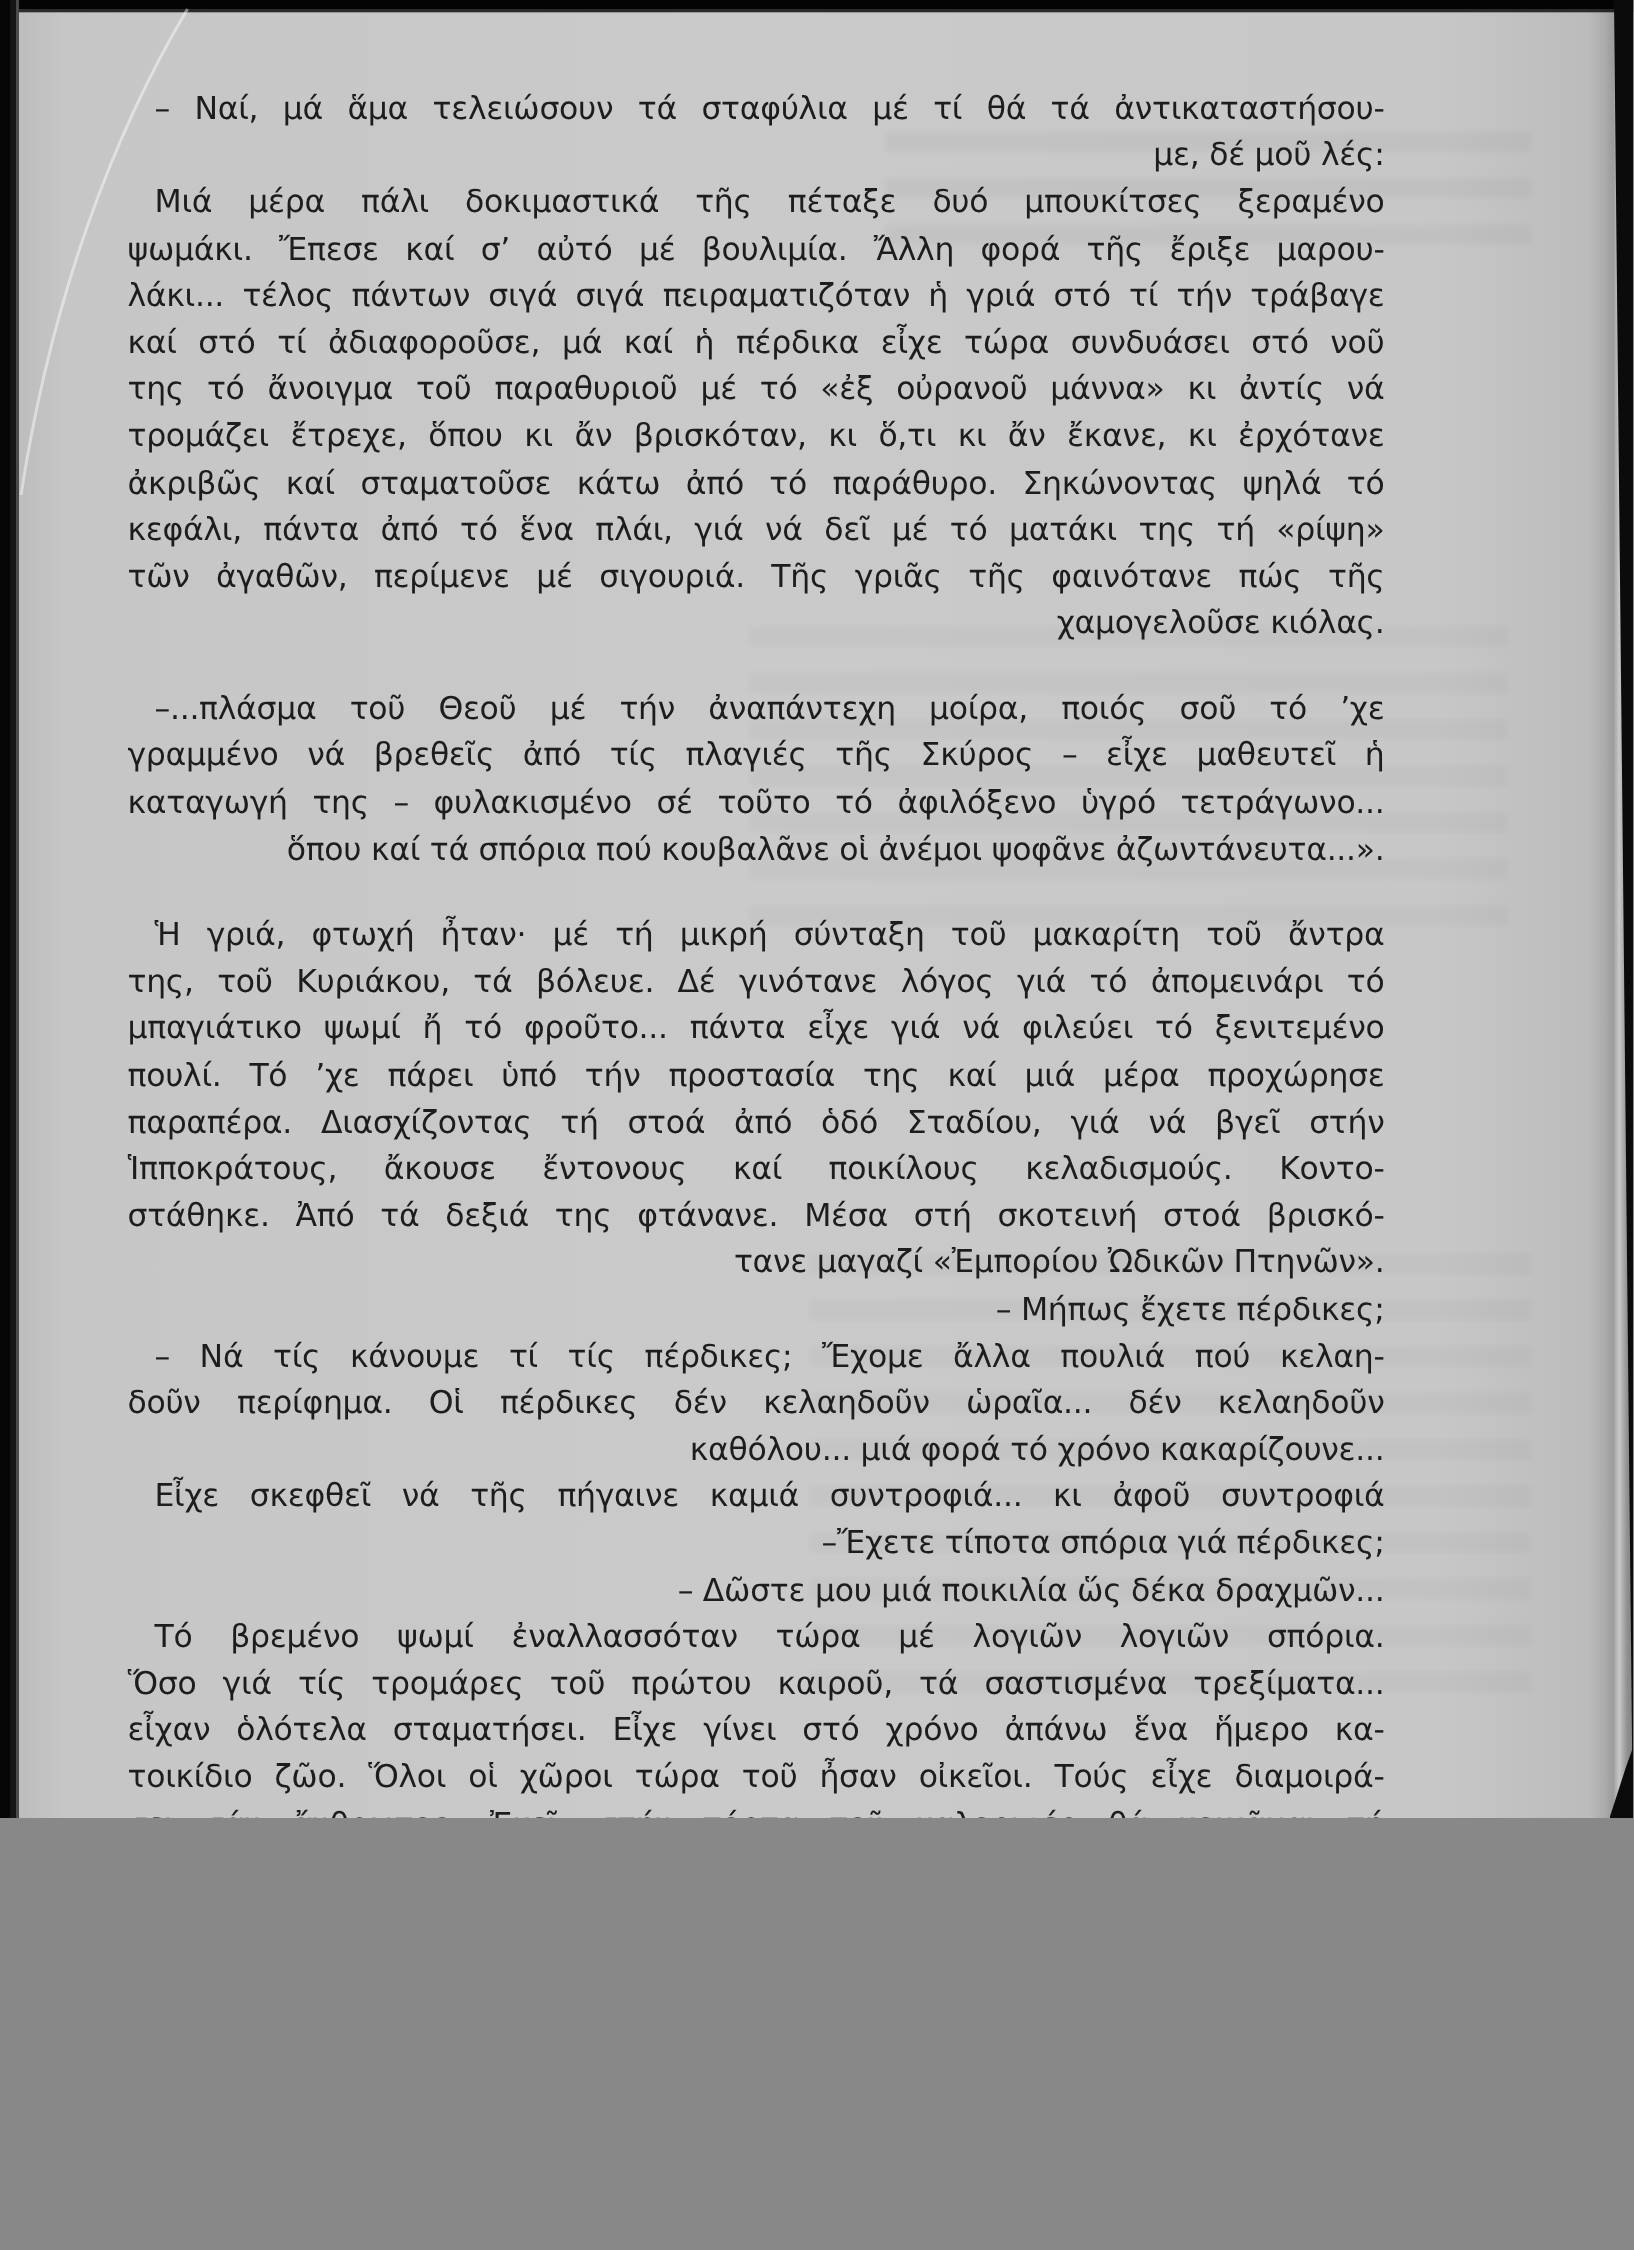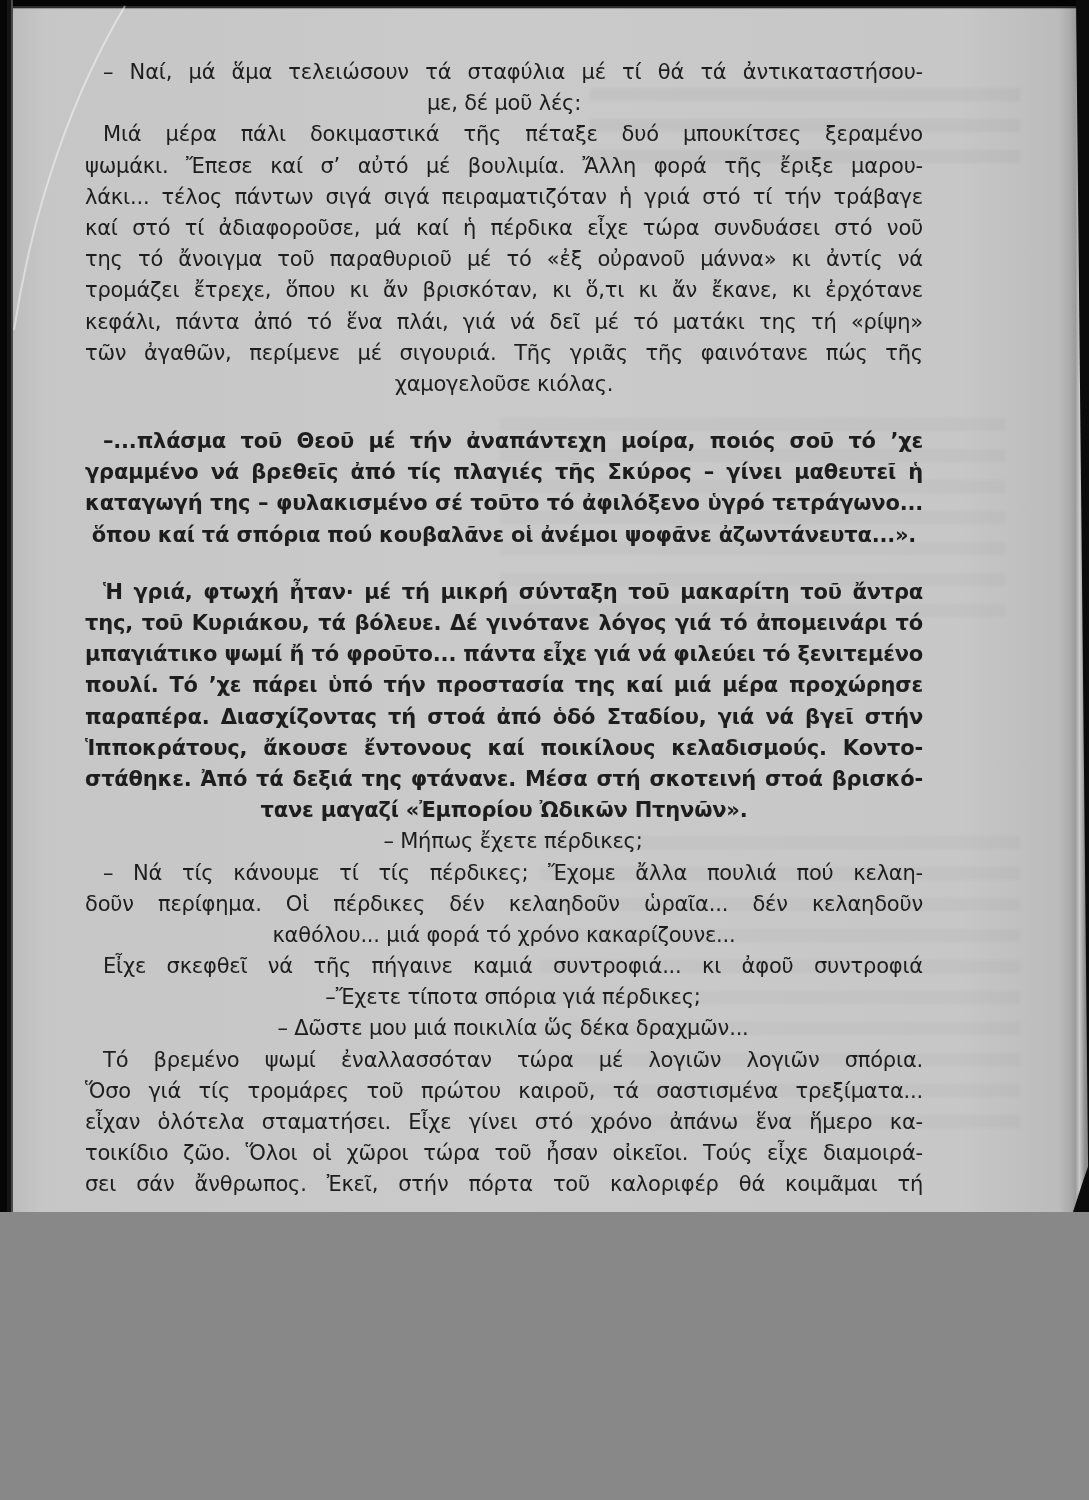--- a/index.html
+++ b/index.html
@@ -31,24 +31,24 @@
     background:repeating-linear-gradient(180deg,rgba(85,85,85,.30) 0 13px,transparent 13px 31px);}
   .g1{left:590px;top:88px;width:430px;height:78px;opacity:.18;}
   .g2{left:500px;top:418px;width:505px;height:200px;opacity:.15;}
   .g3{left:540px;top:836px;width:480px;height:310px;opacity:.15;}
   .g4{left:70px;top:1288px;width:600px;height:26px;opacity:.24;}
   .g5{left:140px;top:1398px;width:560px;height:24px;opacity:.18;}
   .speck{position:absolute;background:#3a3a3a;border-radius:50%;}
   
   .text-block{position:absolute;left:85px;top:57px;width:838px;
     font-size:21px;line-height:31.2px;letter-spacing:-0.2px;}
-  .line{height:31.2px;overflow:hidden;text-align:center;}
+  .line{height:31.2px;overflow:hidden;text-align:right;}
   .line.j{text-align:justify;text-align-last:justify;text-justify:inter-word;}
   .line.ind{padding-left:18px;}
-  .para.gap{margin-top:26px;font-weight:bold;}
+  .para.gap{margin-top:26px;}
   .folio-left{position:absolute;left:98px;top:1326px;font-size:20px;font-style:italic;
     font-family:"DejaVu Serif","Liberation Serif",serif;color:#2a2a2a;}
   .folio-right{position:absolute;left:865px;top:1323px;font-size:24px;color:#232323;}
 </style>
 </head>
 <body>
 
 <div class="page">
 
   <div class="edge-top"></div>
@@ -76,27 +76,28 @@
         <div class="line j ind">– Ναί, μά ἅμα τελειώσουν τά σταφύλια μέ τί θά τά ἀντικαταστήσου-</div>
         <div class="line">με, δέ μοῦ λές:</div>
       </div>
       <div class="para">
         <div class="line j ind">Μιά μέρα πάλι δοκιμαστικά τῆς πέταξε δυό μπουκίτσες ξεραμένο</div>
         <div class="line j">ψωμάκι. Ἔπεσε καί σ’ αὐτό μέ βουλιμία. Ἄλλη φορά τῆς ἔριξε μαρου-</div>
         <div class="line j">λάκι... τέλος πάντων σιγά σιγά πειραματιζόταν ἡ γριά στό τί τήν τράβαγε</div>
         <div class="line j">καί στό τί ἀδιαφοροῦσε, μά καί ἡ πέρδικα εἶχε τώρα συνδυάσει στό νοῦ</div>
         <div class="line j">της τό ἄνοιγμα τοῦ παραθυριοῦ μέ τό «ἐξ οὐρανοῦ μάννα» κι ἀντίς νά</div>
         <div class="line j">τρομάζει ἔτρεχε, ὅπου κι ἄν βρισκόταν, κι ὅ,τι κι ἄν ἔκανε, κι ἐρχότανε</div>
+        <div class="line j">ἀκριβῶς καί σταματοῦσε κάτω ἀπό τό παράθυρο. Σηκώνοντας ψηλά τό</div>
         <div class="line j">κεφάλι, πάντα ἀπό τό ἕνα πλάι, γιά νά δεῖ μέ τό ματάκι της τή «ρίψη»</div>
         <div class="line j">τῶν ἀγαθῶν, περίμενε μέ σιγουριά. Τῆς γριᾶς τῆς φαινότανε πώς τῆς</div>
         <div class="line">χαμογελοῦσε κιόλας.</div>
       </div>
       <div class="para gap">
         <div class="line j ind">–...πλάσμα τοῦ Θεοῦ μέ τήν ἀναπάντεχη μοίρα, ποιός σοῦ τό ’χε</div>
-        <div class="line j">γραμμένο νά βρεθεῖς ἀπό τίς πλαγιές τῆς Σκύρος – γίνει μαθευτεῖ ἡ</div>
+        <div class="line j">γραμμένο νά βρεθεῖς ἀπό τίς πλαγιές τῆς Σκύρος – εἶχε μαθευτεῖ ἡ</div>
         <div class="line j">καταγωγή της – φυλακισμένο σέ τοῦτο τό ἀφιλόξενο ὑγρό τετράγωνο...</div>
         <div class="line">ὅπου καί τά σπόρια πού κουβαλᾶνε οἱ ἀνέμοι ψοφᾶνε ἀζωντάνευτα...».</div>
       </div>
       <div class="para gap">
         <div class="line j ind">Ἡ γριά, φτωχή ἦταν· μέ τή μικρή σύνταξη τοῦ μακαρίτη τοῦ ἄντρα</div>
         <div class="line j">της, τοῦ Κυριάκου, τά βόλευε. Δέ γινότανε λόγος γιά τό ἀπομεινάρι τό</div>
         <div class="line j">μπαγιάτικο ψωμί ἤ τό φροῦτο... πάντα εἶχε γιά νά φιλεύει τό ξενιτεμένο</div>
         <div class="line j">πουλί. Τό ’χε πάρει ὑπό τήν προστασία της καί μιά μέρα προχώρησε</div>
         <div class="line j">παραπέρα. Διασχίζοντας τή στοά ἀπό ὁδό Σταδίου, γιά νά βγεῖ στήν</div>
         <div class="line j">Ἱπποκράτους, ἄκουσε ἔντονους καί ποικίλους κελαδισμούς. Κοντο-</div>

